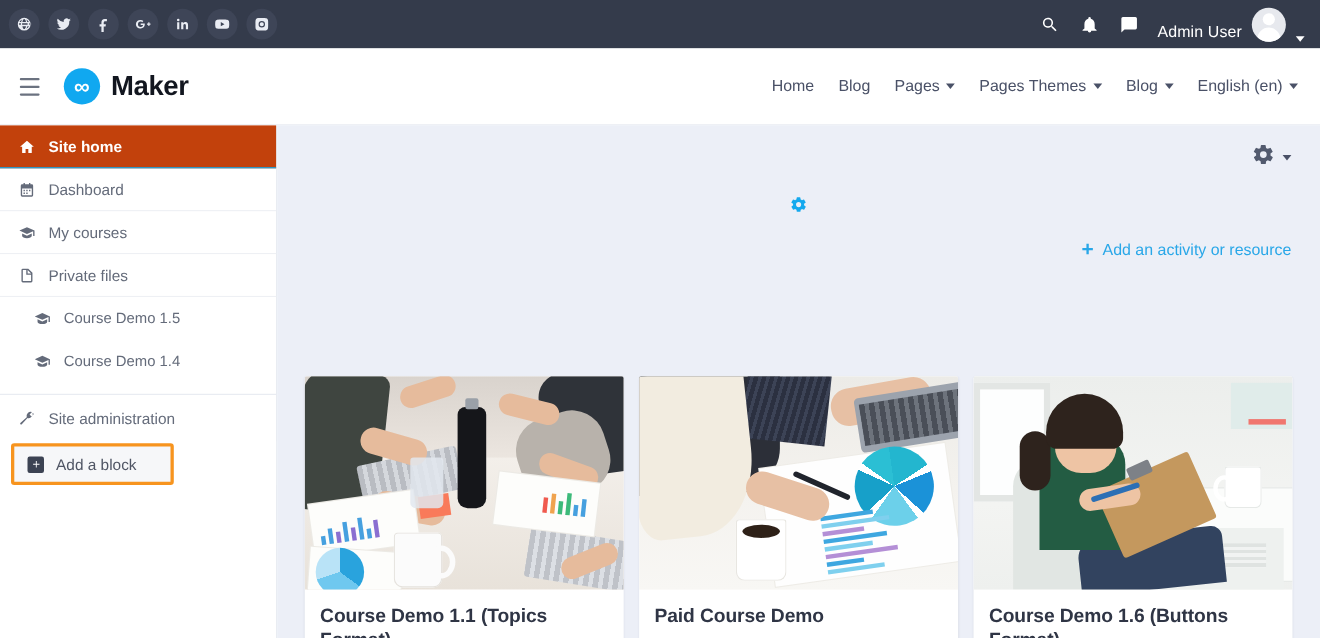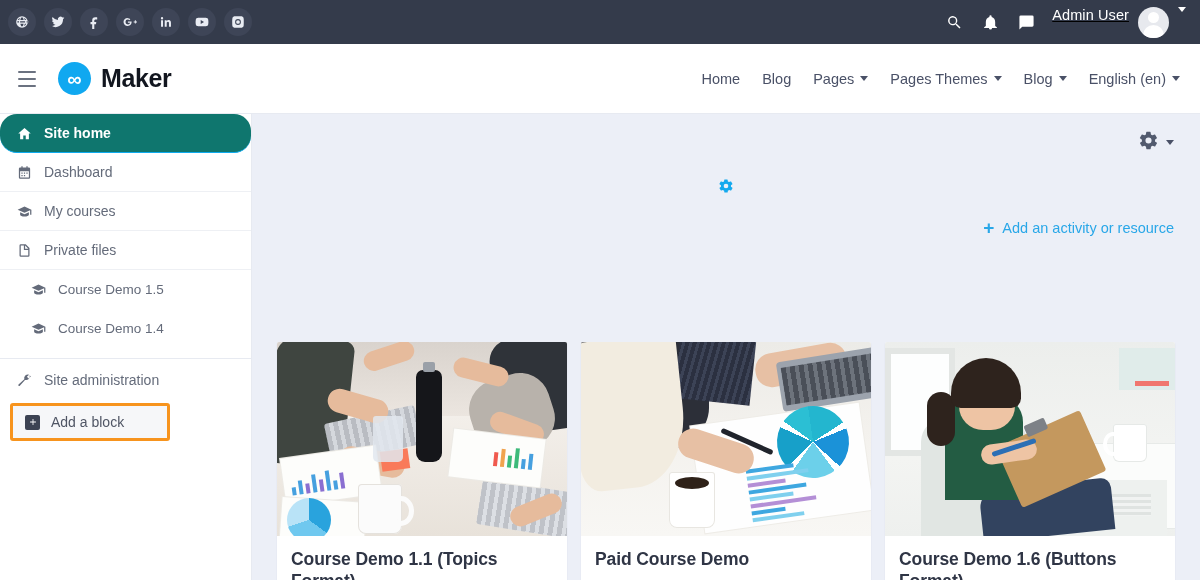--- a/index.html
+++ b/index.html
@@ -26,21 +26,21 @@
   }
   .social svg { width: 14px; height: 14px; fill: #e9ecf3; }
   .topbar-right {
     margin-left: auto; display: flex; align-items: center; gap: 16px;
   }
   .top-icon { display:flex; align-items:center; justify-content:center; width: 20px; height: 20px; }
   .top-icon svg { width: 17px; height: 17px; fill: #ffffff; }
   .admin-name {
     color: #ffffff; font-size: 14.5px; letter-spacing: .1px;
   }
-  .user-wrap { display: flex; align-items: flex-start; gap: 9px; text-decoration: underline; }
+  .user-wrap { display: flex; align-items: flex-end; gap: 9px; }
   .avatar {
     width: 31px; height: 31px; border-radius: 50%;
     background: #e7e9ee; overflow: hidden; position: relative;
   }
   .avatar .head {
     position: absolute; width: 11px; height: 11px; border-radius: 50%;
     background: #ffffff; left: 10px; top: 5px;
   }
   .avatar .body {
     position: absolute; width: 21px; height: 14px; border-radius: 11px 11px 0 0;
@@ -86,33 +86,33 @@
   .sidebar {
     width: 252px; background: #ffffff; border-right: 1px solid #e7eaf1;
     flex: 0 0 252px; position: relative;
   }
   .nav-row {
     display: flex; align-items: center; gap: 11px;
     height: 39px; padding: 0 0 0 16px;
     font-size: 14px; color: #646b7a; cursor: pointer;
     border-bottom: 1px solid #eef0f4;
   }
-  .nav-row.active { background: #0f766e; color: #ffffff; font-weight: bold; border-bottom-color:#0eabef;border-radius:17px; }
+  .nav-row.active { background: #c2410c; color: #ffffff; font-weight: bold; border-bottom-color:#0eabef; }
   .nav-row.active .nav-ico svg { fill: #ffffff; }
   .nav-row.sub { padding-left: 30px; font-size: 13.5px; border-bottom: none; }
   .nav-ico { width: 17px; display: flex; align-items: center; justify-content: center; }
   .nav-ico svg { width: 15px; height: 15px; fill: #646b7a; }
   .sidebar-sep { height: 1px; background: #e7eaf1; margin: 10px 0 0; }
   .nav-row.admin { border-bottom: none; height: 42px; }
   .addblock-row {
     display: flex; align-items: center; gap: 11px;
     height: 38px; margin: 0 0 0 4px; padding-left: 12px;
     font-size: 14px; color: #4f5564; background: #f6f7f9;
     border: 3px solid #f7941e; border-radius: 3px;
-    width: 160px; cursor: pointer;
+    width: 148px; cursor: pointer;
   }
   .plus-sq {
     width: 15px; height: 15px; background: #3c4353; border-radius: 2px;
     color: #fff; font-size: 13px; line-height: 14px; text-align: center; font-weight: bold;
     display: flex; align-items: center; justify-content: center;
   }
   .plus-sq svg { width: 10px; height: 10px; fill: #ffffff; }
   .addblock-outer { padding: 2px 0 0 6px; background: #fff; }
 
   

